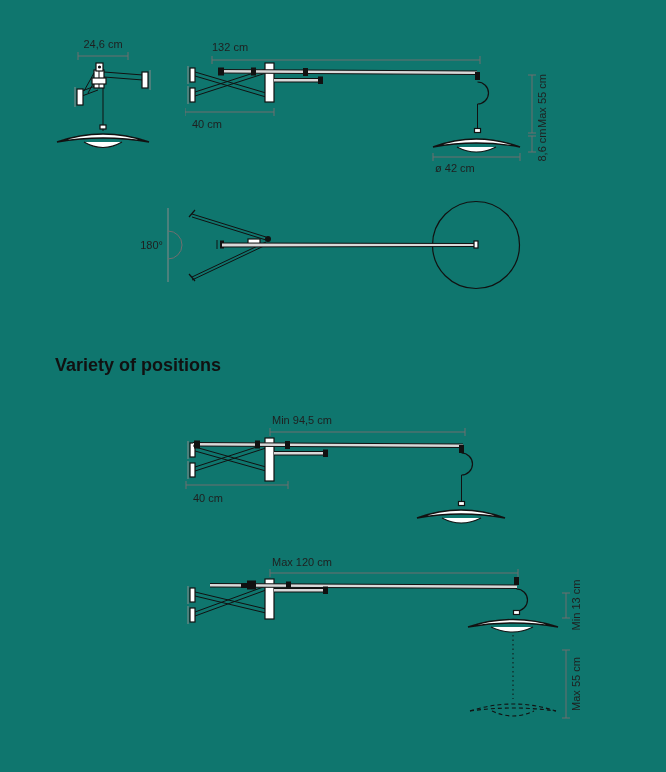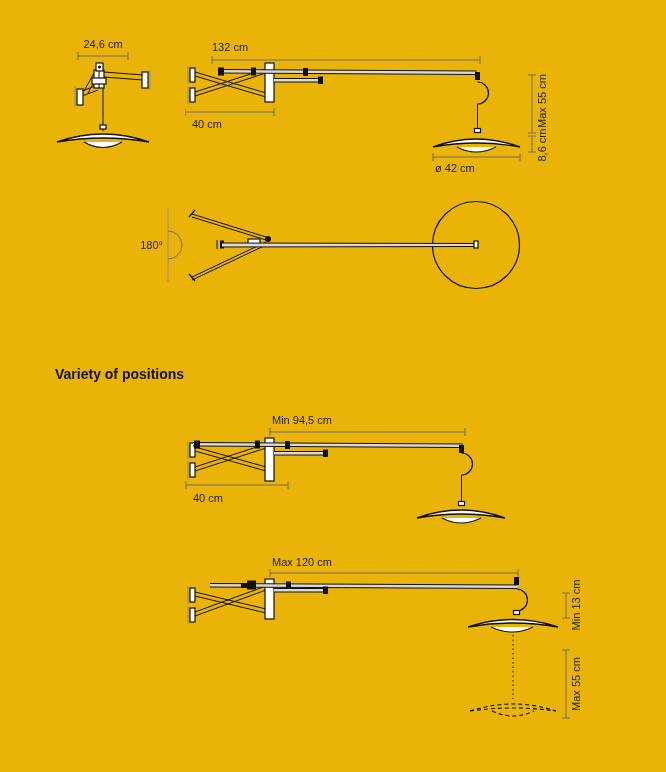--- a/index.html
+++ b/index.html
@@ -1,19 +1,19 @@
 <!DOCTYPE html>
 <html><head>
 <meta charset="utf-8">
 <style>
   html,body{margin:0;padding:0;background:#ffffff;}
-  .page{position:relative;width:666px;height:772px;background:#eab308;overflow:hidden;
+  .page{position:relative;width:666px;height:772px;background:#0f766e;overflow:hidden;
         font-family:"Liberation Sans",sans-serif;}
   .diagram{position:absolute;}
-  .heading{position:absolute;left:55px;top:366px;font-size:14px;font-weight:bold;color:#111111;}
+  .heading{position:absolute;left:55px;top:355px;font-size:18px;font-weight:bold;color:#111111;}
   
   svg text{font-family:"Liberation Sans",sans-serif;font-size:11px;fill:#1f1f1f;}
   .ln{stroke:#111111;stroke-width:1.2;fill:none;}
   .lnthin{stroke:#111111;stroke-width:1;fill:none;}
   .dim{stroke:#6f6f6f;stroke-width:1;fill:none;}
   .wall{stroke:#8a8a8a;stroke-width:1;fill:none;}
   .tube{fill:#d9d9d9;stroke:none;}
   .blk{fill:#111111;stroke:none;}
   .wht{fill:#ffffff;stroke:#111111;stroke-width:1.2;}
   .shade{fill:#ffffff;stroke:#111111;stroke-width:1.4;}

